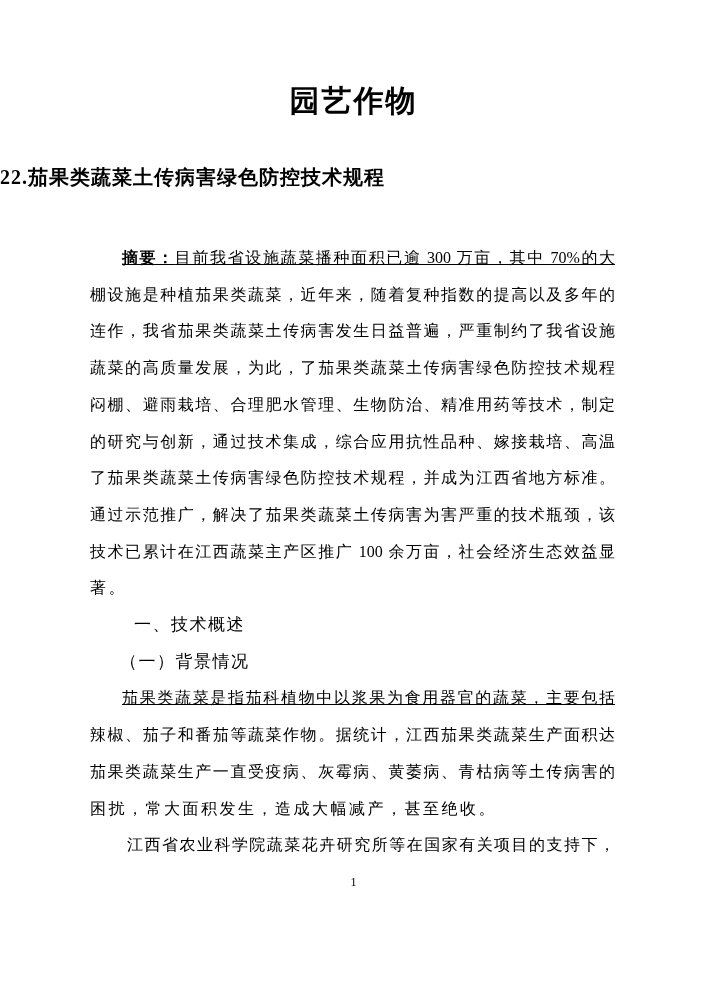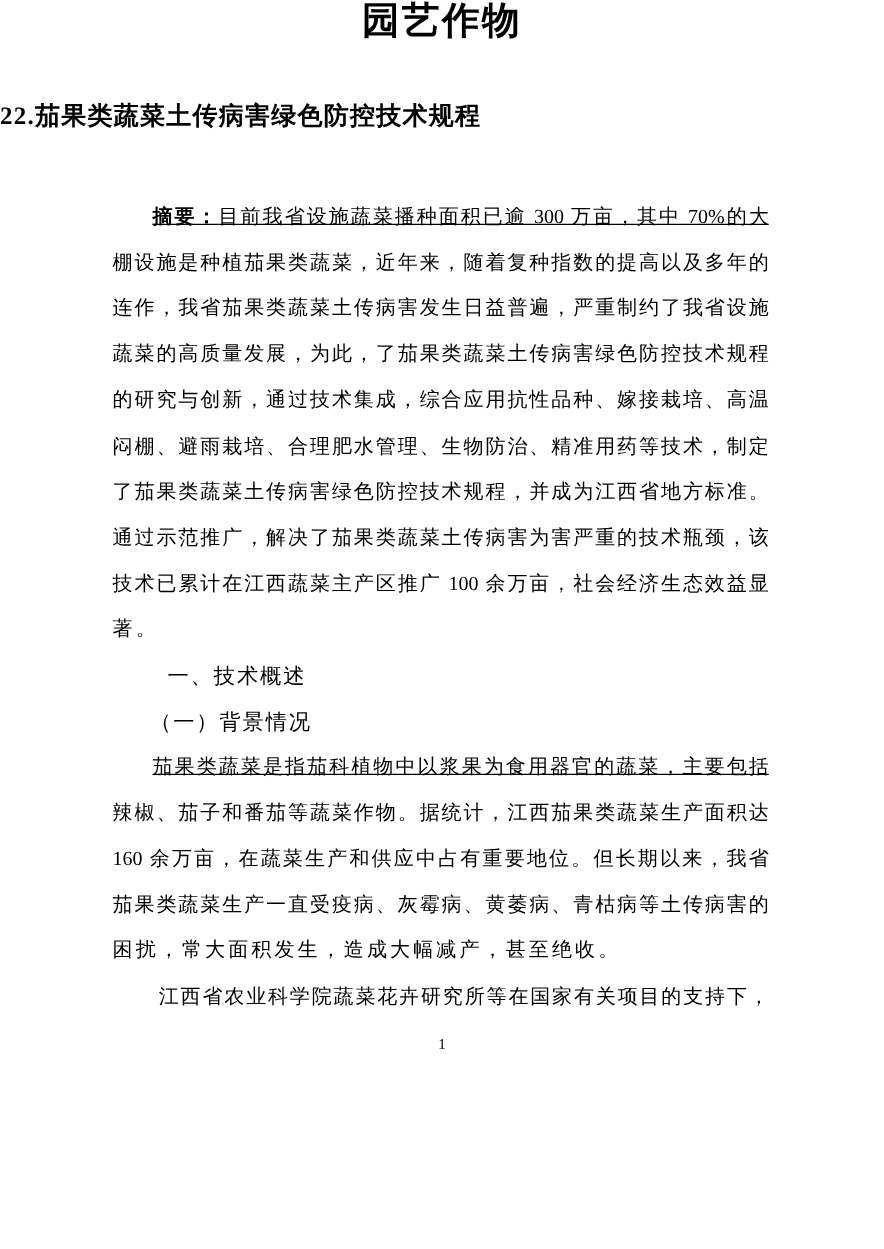--- a/index.html
+++ b/index.html
@@ -14,20 +14,21 @@
     font-family: "Liberation Serif", serif;
     overflow: hidden;
   }
   .page {
     width: 707px;
     height: 999px;
     position: relative;
   }
   .doc-title {
     margin: 0;
+    padding-top: 84px;
     text-align: center;
     font-family: "Liberation Sans", sans-serif;
     font-weight: bold;
     font-size: 30px;
     line-height: 34px;
     letter-spacing: 2px;
   }
   .doc-subtitle {
     margin: 0;
     margin-top: 46px;
@@ -96,36 +97,35 @@
 
   <div class="content">
 
     <div class="abstract-block">
       <div class="line indent2">
         <span class="abstract-label">摘要：</span><span>目前我省设施蔬菜播种面积已逾 300 万亩，其中 70%的大</span>
       </div>
       <div class="line">棚设施是种植茄果类蔬菜，近年来，随着复种指数的提高以及多年的</div>
       <div class="line">连作，我省茄果类蔬菜土传病害发生日益普遍，严重制约了我省设施</div>
       <div class="line">蔬菜的高质量发展，为此，了茄果类蔬菜土传病害绿色防控技术规程</div>
+      <div class="line">闷棚、避雨栽培、合理肥水管理、生物防治、精准用药等技术，制定</div>
       <div class="line">的研究与创新，通过技术集成，综合应用抗性品种、嫁接栽培、高温</div>
-      <div class="line">闷棚、避雨栽培、合理肥水管理、生物防治、精准用药等技术，制定</div>
       <div class="line">了茄果类蔬菜土传病害绿色防控技术规程，并成为江西省地方标准。</div>
       <div class="line">通过示范推广，解决了茄果类蔬菜土传病害为害严重的技术瓶颈，该</div>
       <div class="line">技术已累计在江西蔬菜主产区推广 100 余万亩，社会经济生态效益显</div>
       <div class="line lastline">著。</div>
     </div>
 
     <div class="sec-heading h-level1">一、技术概述</div>
 
     <div class="sec-heading h-level2">（一）背景情况</div>
 
     <div>
       <div class="line indent2">茄果类蔬菜是指茄科植物中以浆果为食用器官的蔬菜，主要包括</div>
       <div class="line">辣椒、茄子和番茄等蔬菜作物。据统计，江西茄果类蔬菜生产面积达</div>
-      <div class="line">160 余万亩，在蔬菜生产和供应中占有重要地位。但长期以来，我省</div>
       <div class="line">茄果类蔬菜生产一直受疫病、灰霉病、黄萎病、青枯病等土传病害的</div>
       <div class="line lastline">困扰，常大面积发生，造成大幅减产，甚至绝收。</div>
     </div>
 
     <div>
       <div class="line indent2b">江西省农业科学院蔬菜花卉研究所等在国家有关项目的支持下，</div>
     </div>
 
   </div>
 

